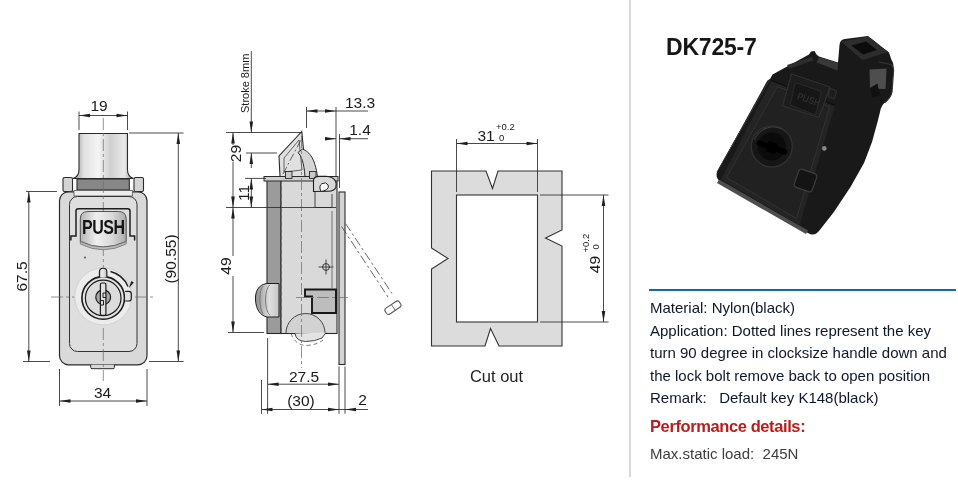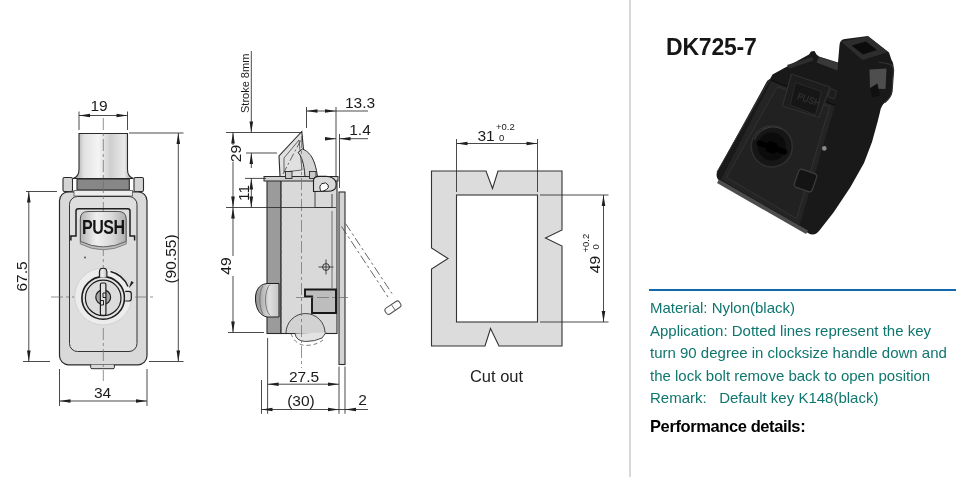--- a/index.html
+++ b/index.html
@@ -207,15 +207,16 @@
 <g transform="translate(771.8,147.5) rotate(19)">
         <rect x="-16" y="-2.7" width="32" height="5.4" rx="2.5" fill="#000"></rect>
         <rect x="-5" y="-5.5" width="10" height="11" rx="2" fill="#000"></rect>
       </g>
 <circle cx="824.3" cy="148.4" r="2.3" fill="#8a8a8a"></circle>
 <g transform="translate(805.5,180.5) rotate(19)">
         <rect x="-9.5" y="-9.5" width="19" height="19" rx="3" fill="#141414" stroke="#3d3d3d" stroke-width="1.2"></rect>
       </g>
 </svg>
 <div class="abs" style="left:649px;top:289px;width:307px;height:2.4px;background:#1268af"></div>
-<div class="abs" style="left:650px;top:297px;font-size:15px;line-height:22.6px;color:#0f766e;white-space:nowrap">Material: Nylon(black)<br>Application: Dotted lines represent the key<br>turn 90 degree in clocksize handle down and<br>the lock bolt remove back to open position<br>Remark:&nbsp;&nbsp;&nbsp;Default key K148(black)</div>
-<div class="abs" style="left:650px;top:417px;font-size:16.5px;font-weight:bold;color:#000000;letter-spacing:-0.4px">Performance details:</div>
+<div class="abs" style="left:650px;top:297px;font-size:15px;line-height:22.6px;color:#0f172a;white-space:nowrap">Material: Nylon(black)<br>Application: Dotted lines represent the key<br>turn 90 degree in clocksize handle down and<br>the lock bolt remove back to open position<br>Remark:&nbsp;&nbsp;&nbsp;Default key K148(black)</div>
+<div class="abs" style="left:650px;top:417px;font-size:16.5px;font-weight:bold;color:#b91c1c;letter-spacing:-0.4px">Performance details:</div>
+<div class="abs" style="left:650px;top:444.5px;font-size:15px;color:#3d3d3d">Max.static load:&nbsp;&nbsp;245N</div>
 </div>
 
 </body></html>

